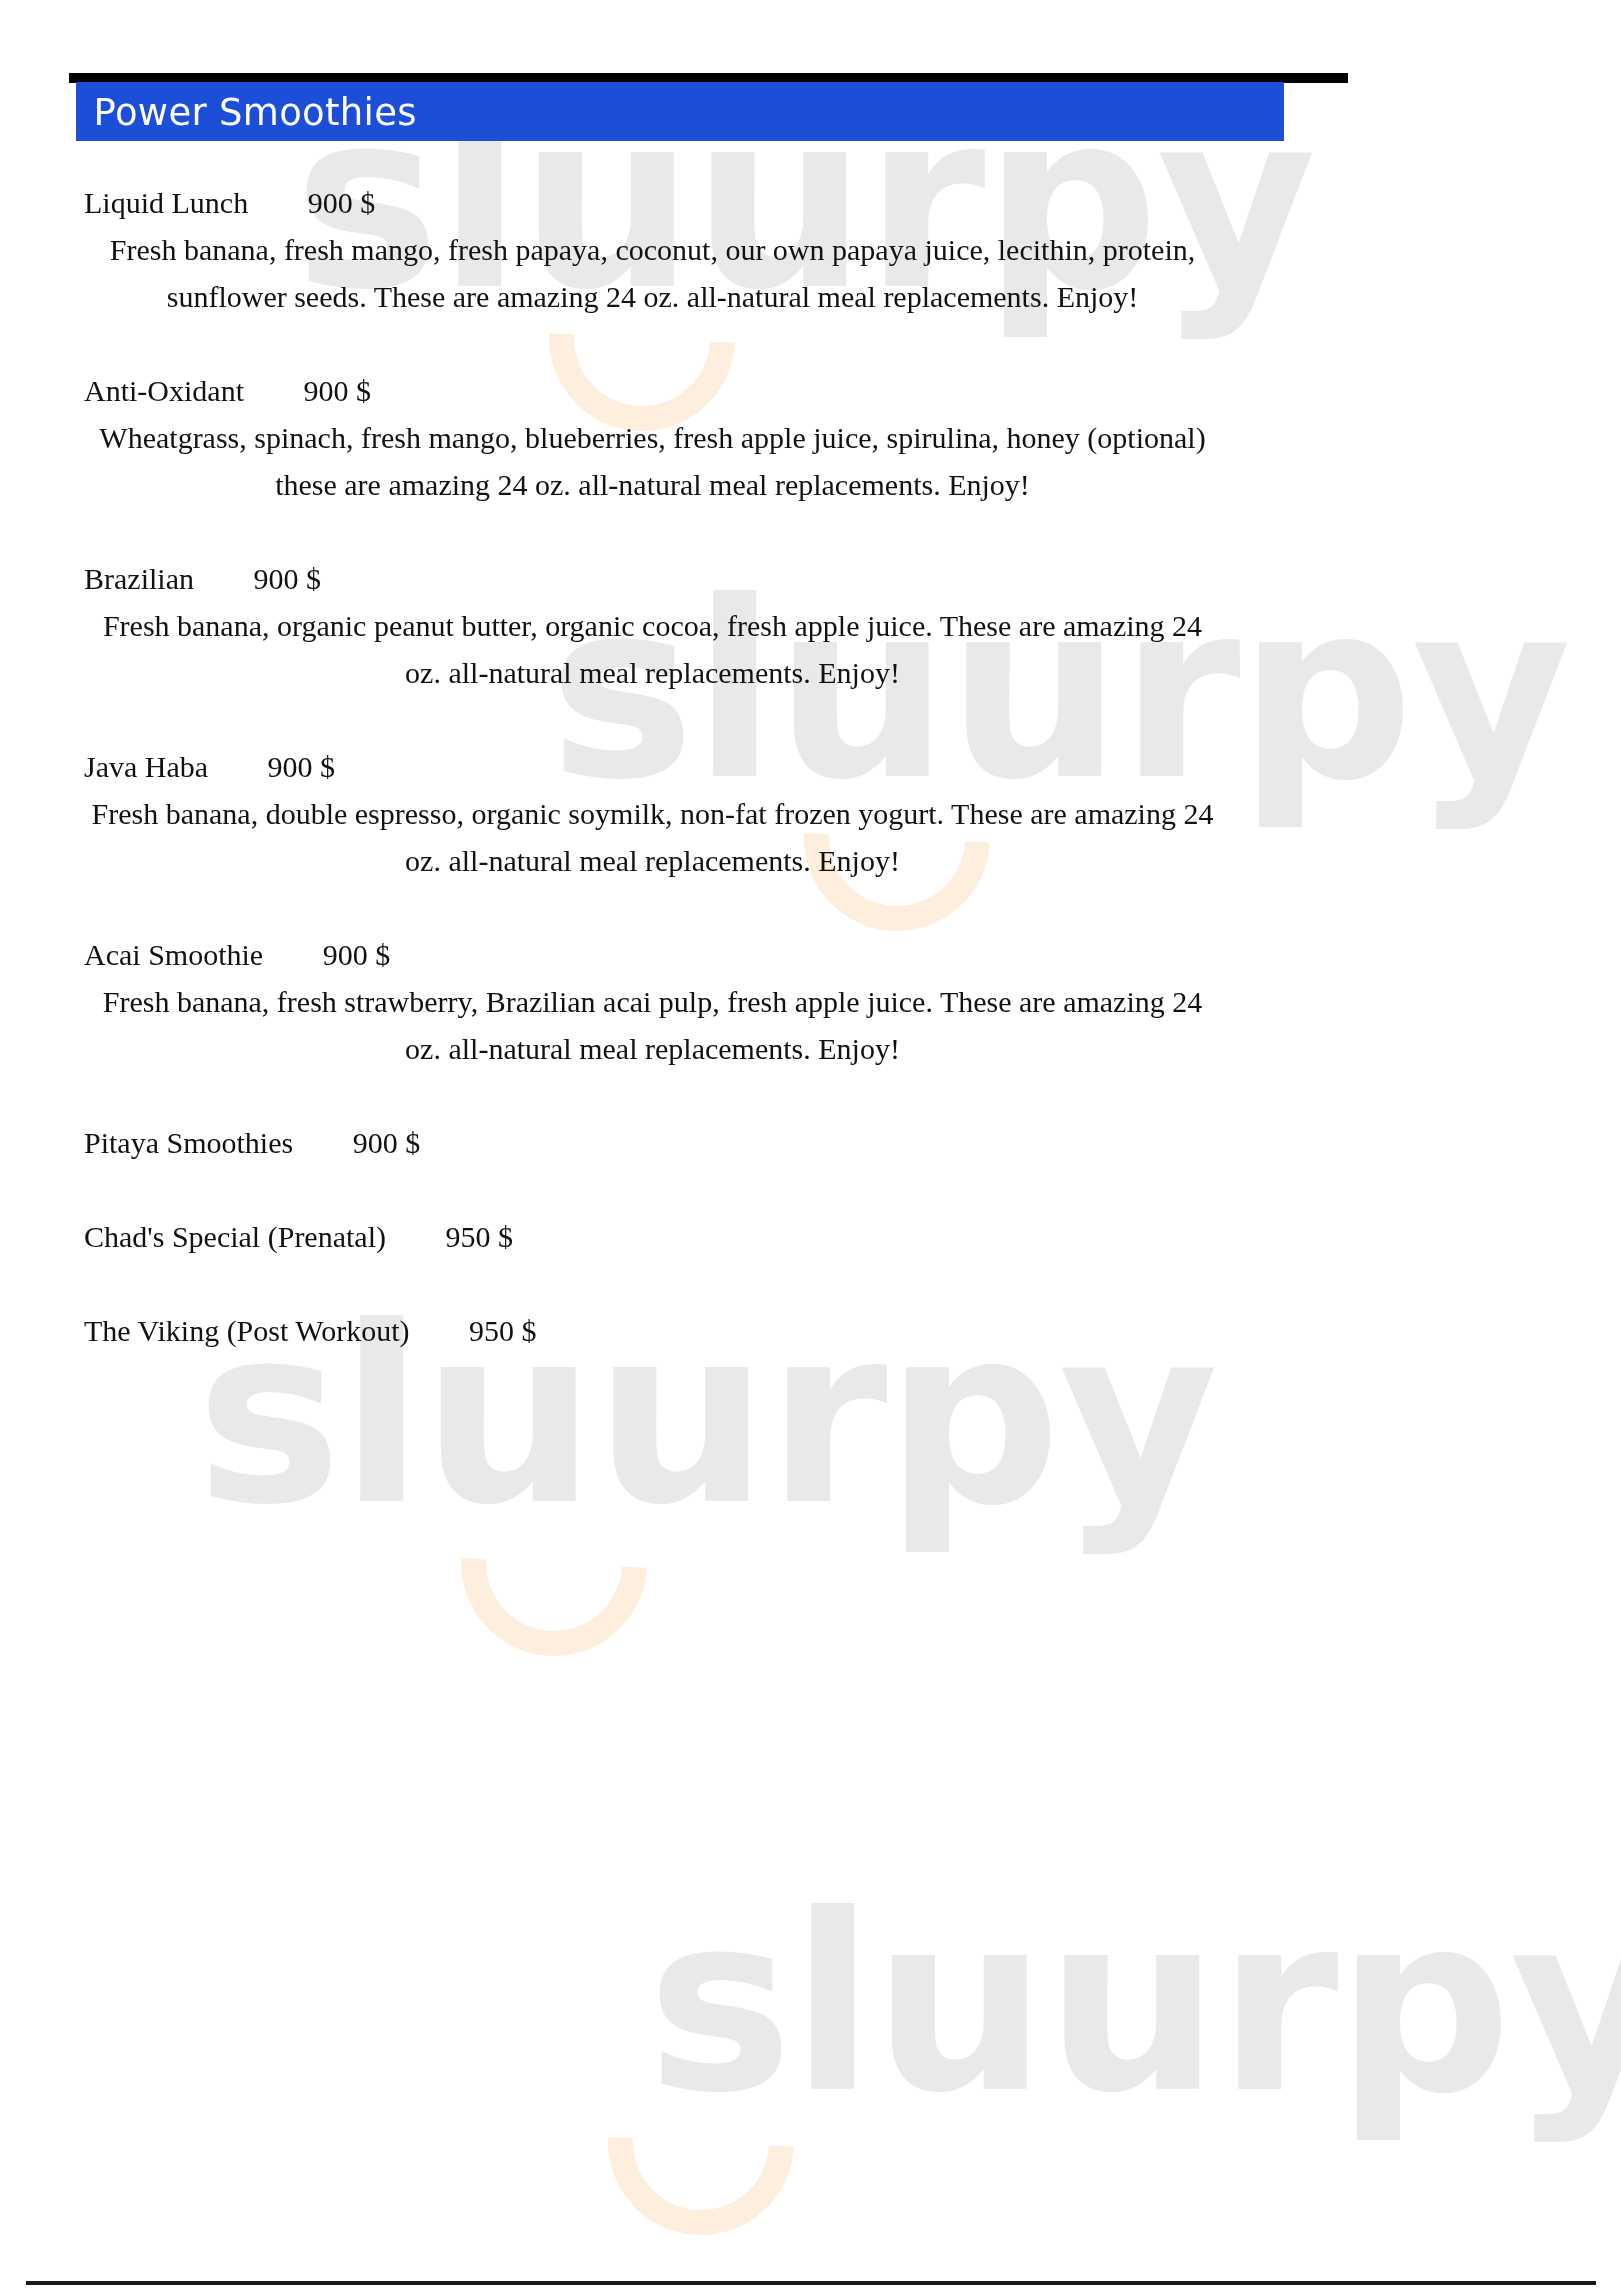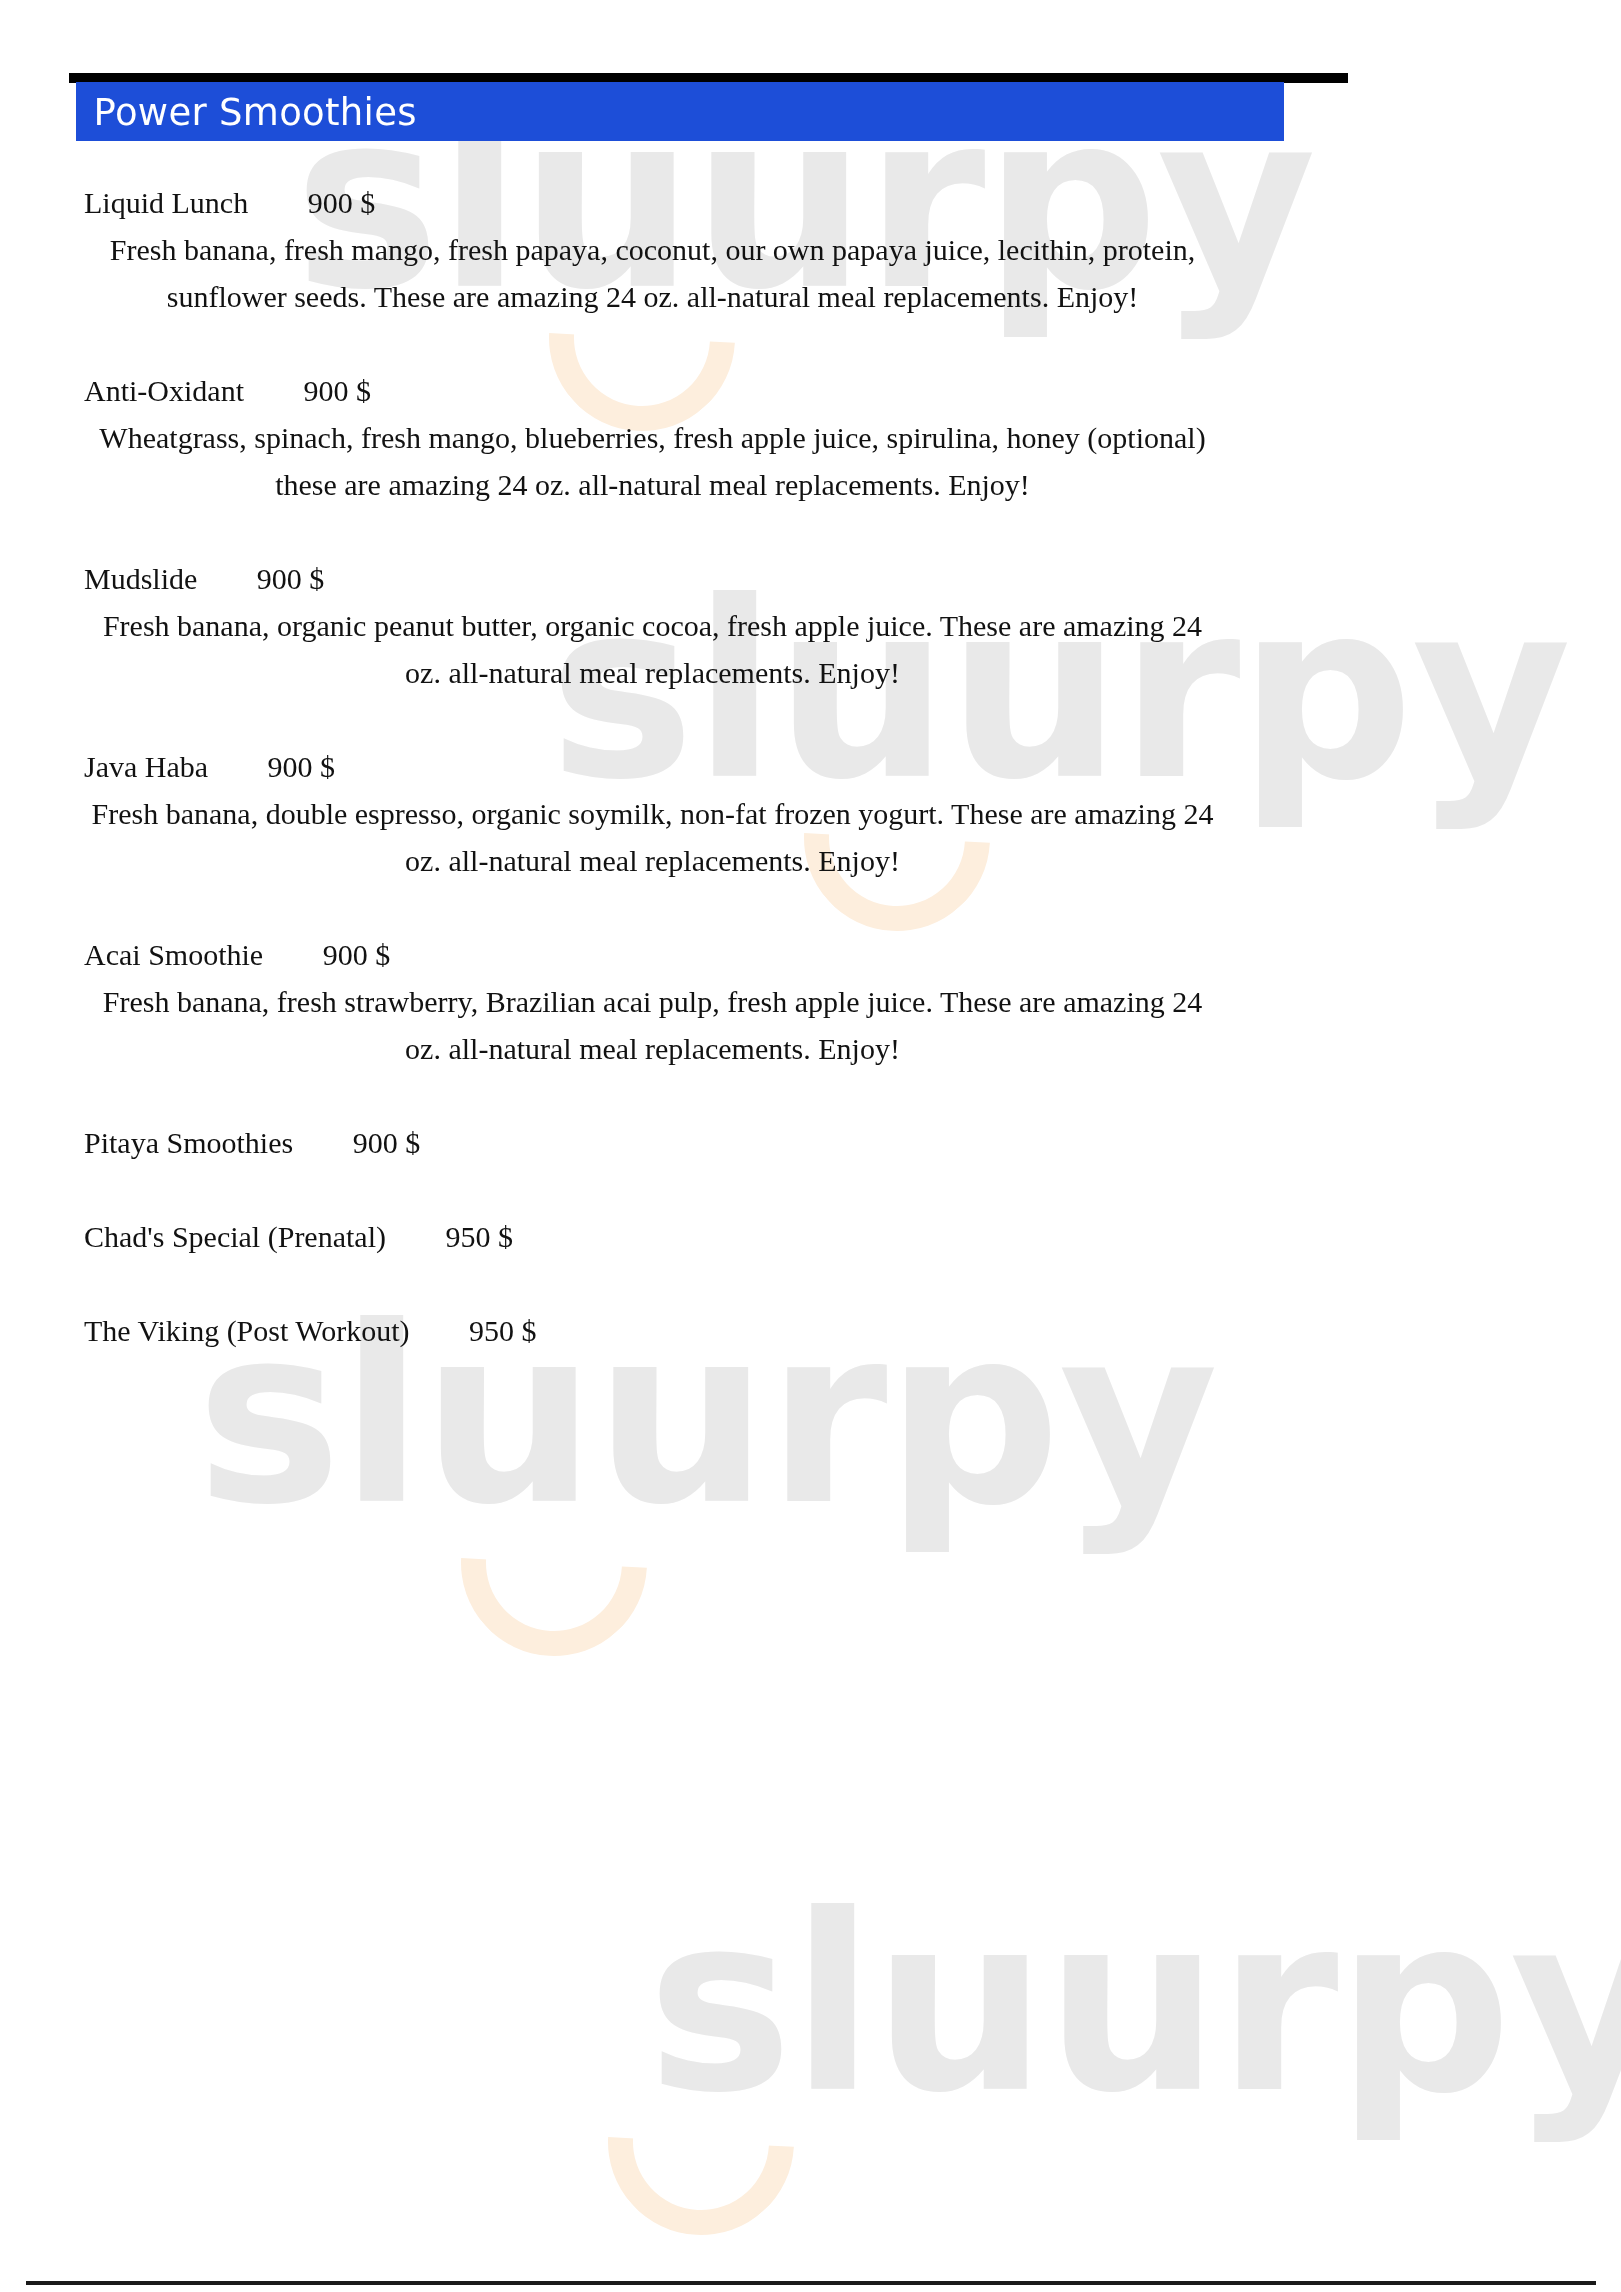--- a/index.html
+++ b/index.html
@@ -164,21 +164,21 @@
       </div>
       <div class="menu-item">
         <div class="item-row">
           <div class="item-name">Anti-Oxidant</div>
           <div class="item-price">900 $</div>
         </div>
         <div class="item-desc">Wheatgrass, spinach, fresh mango, blueberries, fresh apple juice, spirulina, honey (optional) these are amazing 24 oz. all-natural meal replacements. Enjoy!</div>
       </div>
       <div class="menu-item">
         <div class="item-row">
-          <div class="item-name">Mudslide</div>
+          <div class="item-name">Brazilian</div>
           <div class="item-price">900 $</div>
         </div>
         <div class="item-desc">Fresh banana, organic peanut butter, organic cocoa, fresh apple juice. These are amazing 24 oz. all-natural meal replacements. Enjoy!</div>
       </div>
       <div class="menu-item">
         <div class="item-row">
           <div class="item-name">Java Haba</div>
           <div class="item-price">900 $</div>
         </div>
         <div class="item-desc">Fresh banana, double espresso, organic soymilk, non-fat frozen yogurt. These are amazing 24 oz. all-natural meal replacements. Enjoy!</div>

